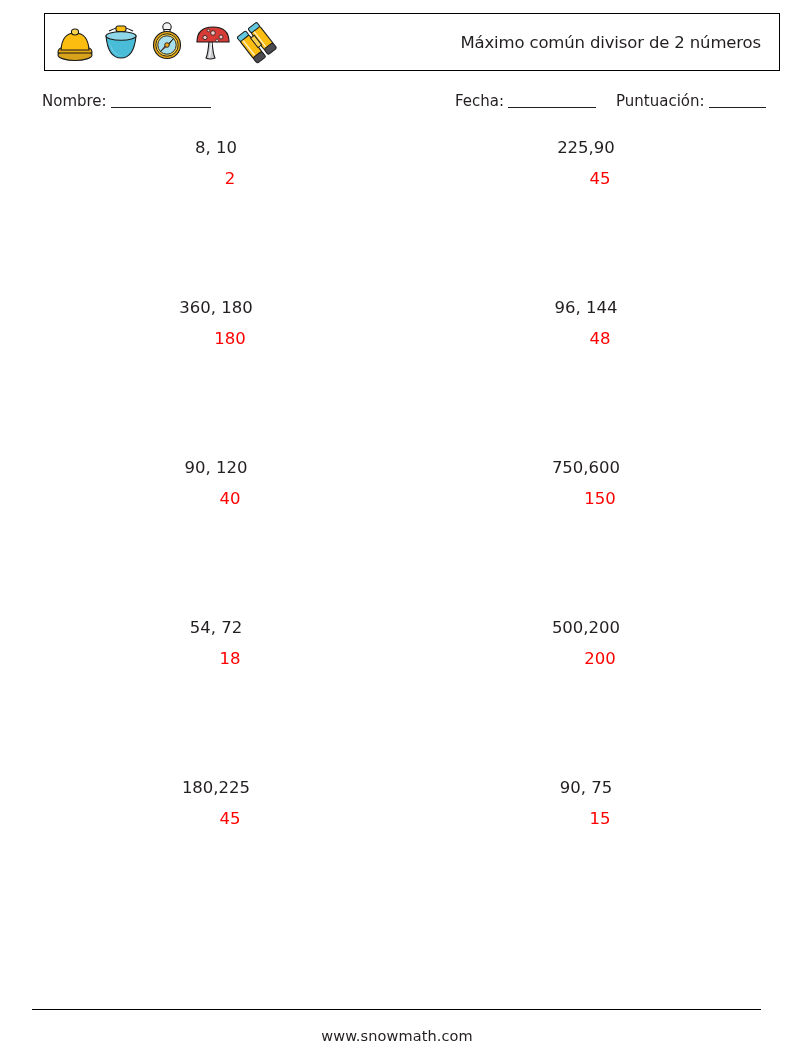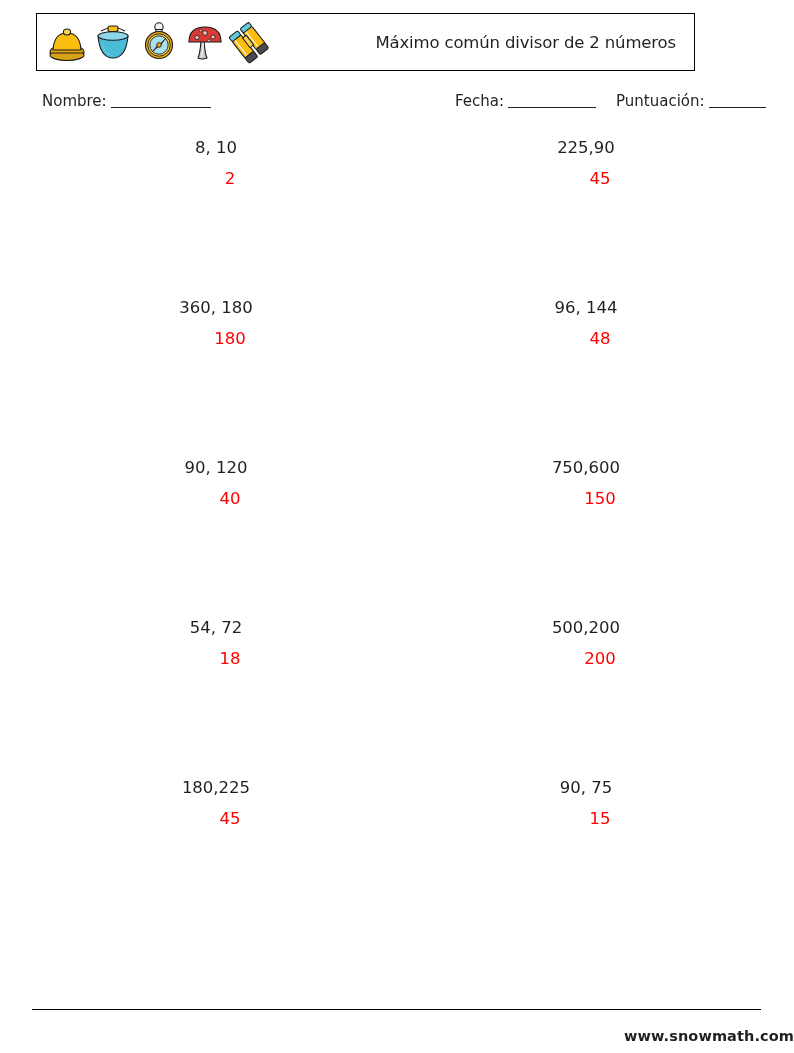--- a/index.html
+++ b/index.html
@@ -12,23 +12,23 @@
     height: 1053px;
     position: relative;
     font-family: "DejaVu Sans", "Liberation Sans", sans-serif;
     color: #231f20;
     overflow: hidden;
   }
 
   
   .header-box {
     position: absolute;
-    left: 36px;
+    left: 44px;
     top: 13px;
-    width: 659px;
+    width: 736px;
     height: 58px;
     border: 1.5px solid #000000;
     box-sizing: border-box;
     display: flex;
     align-items: center;
   }
   .icon-strip {
     display: flex;
     align-items: center;
     gap: 2px;
@@ -131,23 +131,23 @@
     left: 32px;
     top: 1009px;
     width: 729px;
     border-top: 1.6px solid #000000;
   }
   .footer-text {
     position: absolute;
     left: 0;
     right: 0;
     top: 1028px;
-    text-align: right;
+    text-align: center;
     font-size: 14.5px;
-    font-weight: bold;
+    font-weight: normal;
     color: #231f20;
     letter-spacing: 0.1px;
   }
 </style>
 </head>
 <body>
 
 <div class="header-box">
 
   <div class="icon-strip">

